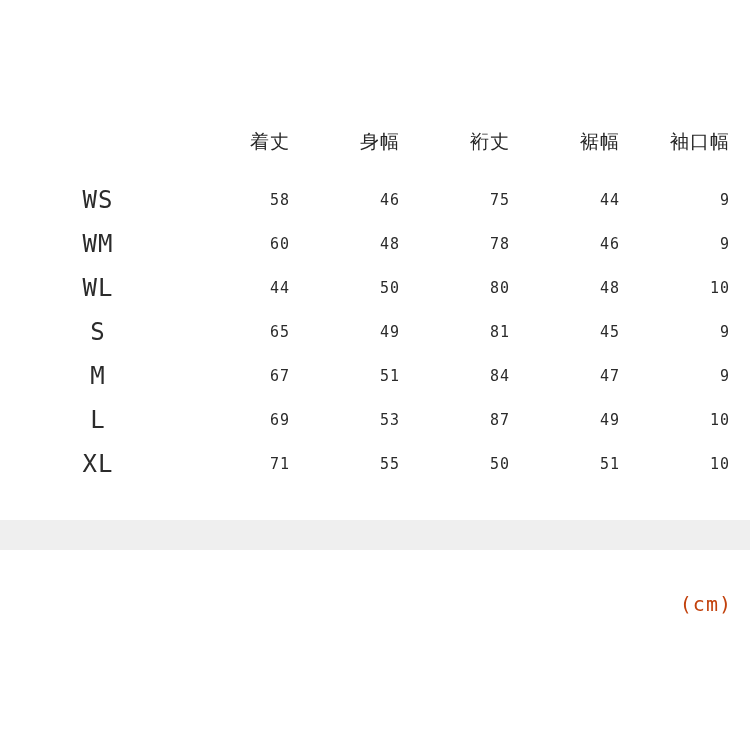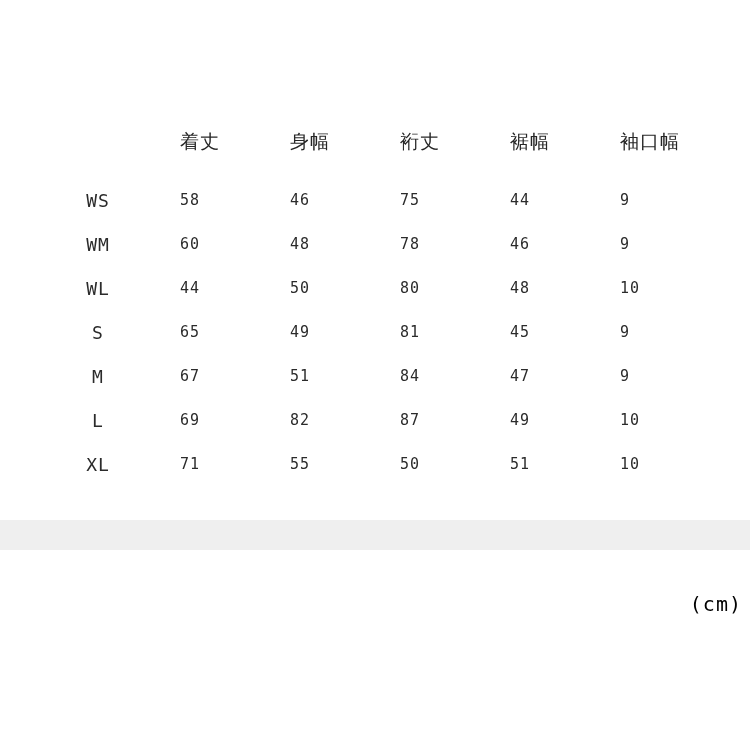--- a/index.html
+++ b/index.html
@@ -28,57 +28,57 @@
     border-collapse: collapse;
     table-layout: fixed;
   }
   .size-table col.c-label { width: 140px; }
   .size-table col.c-data  { width: 110px; }
   .size-table th,
   .size-table td {
     border: none;
     padding: 0;
     height: 44px;
-    text-align: left;
+    text-align: right;
     vertical-align: middle;
     font-weight: normal;
   }
   .size-table thead th {
     font-family: "DejaVu Sans", sans-serif;
     font-size: 19px;
     color: #262626;
     letter-spacing: 1px;
     padding-bottom: 14px;
   }
   .size-table thead th.corner { }
   .size-table tbody td {
     font-size: 15px;
     color: #2b2b2b;
     letter-spacing: 1px;
   }
   .size-table tbody td.row-label {
-    font-size: 18px;
+    font-size: 24px;
     color: #2b2b2b;
     text-align: center;
     padding-right: 24px;
   }
   .divider-band {
     position: absolute;
     left: 0;
     top: 520px;
     width: 750px;
     height: 30px;
     background: #efefef;
   }
   .unit-note {
     position: absolute;
-    right: 8px;
+    right: 18px;
     top: 592px;
     font-size: 20px;
-    color: #000000;
+    color: #c2410c;
     letter-spacing: 1px;
   }
 </style>
 </head>
 <body>
 
 <div class="page">
 
   <table class="size-table">
     <colgroup>
@@ -136,21 +136,21 @@
         <td class="row-label">M</td>
         <td>67</td>
         <td>51</td>
         <td>84</td>
         <td>47</td>
         <td>9</td>
       </tr>
       <tr>
         <td class="row-label">L</td>
         <td>69</td>
-        <td>82</td>
+        <td>53</td>
         <td>87</td>
         <td>49</td>
         <td>10</td>
       </tr>
       <tr>
         <td class="row-label">XL</td>
         <td>71</td>
         <td>55</td>
         <td>50</td>
         <td>51</td>

